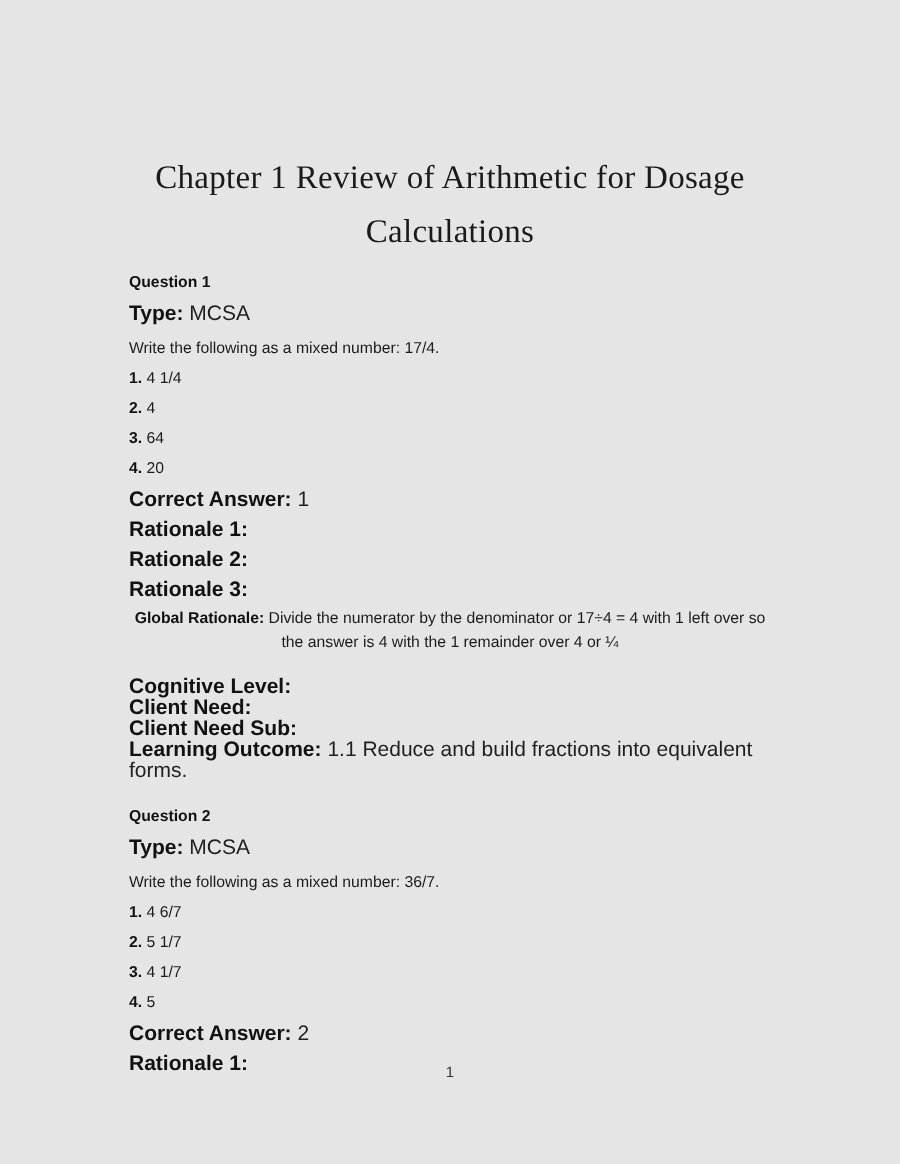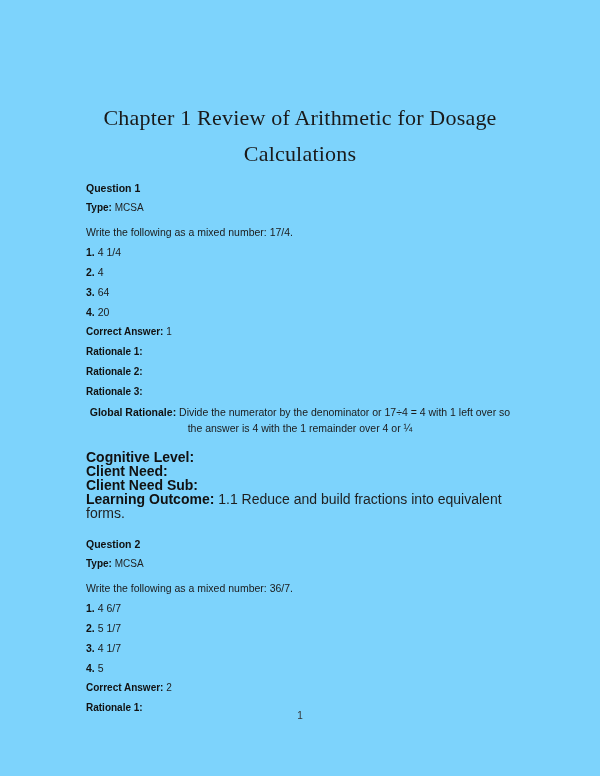--- a/index.html
+++ b/index.html
@@ -12,21 +12,21 @@
     height: 776px;
     position: relative;
     font-family: "Liberation Sans", sans-serif;
     color: #1b1b1b;
     overflow: hidden;
   }
 
   .page {
     position: absolute;
     inset: 0;
-    background: #7dd3fc;
+    background: #e5e5e5;
   }
 
   .doc-title {
     position: absolute;
     left: 70px;
     top: 100px;
     width: 460px;
     text-align: center;
     font-family: "Liberation Serif", serif;
     font-size: 22px;
@@ -36,21 +36,21 @@
   }
 
   .content {
     position: absolute;
     left: 86px;
     top: 178px;
     width: 428px;
   }
 
   .line {
-    font-size: 10px;
+    font-size: 14px;
     line-height: 20px;
     color: #1f1f1f;
   }
 
   .line b,
   .lbl {
     font-weight: bold;
     color: #111111;
   }
 

